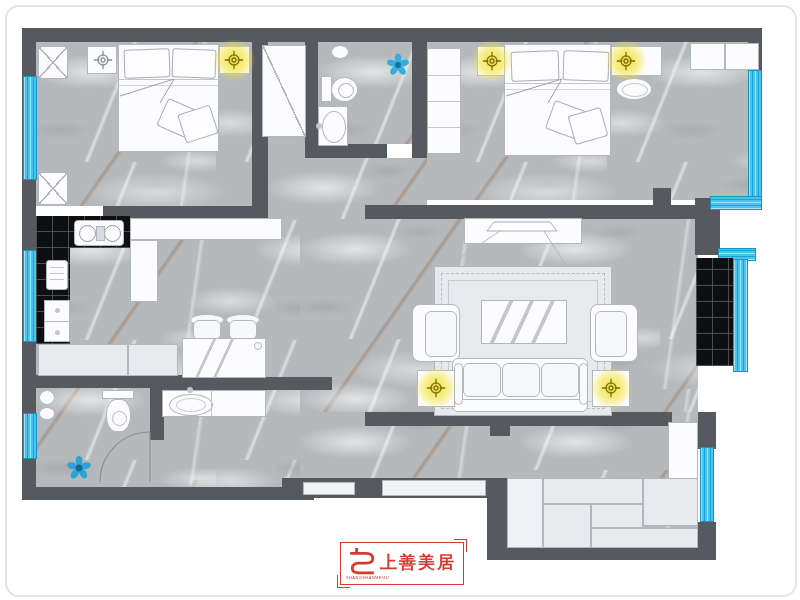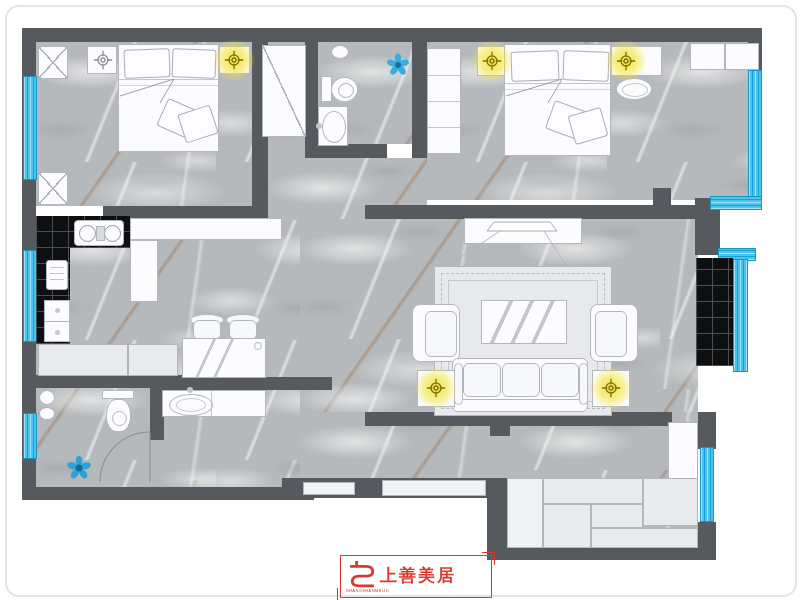--- a/index.html
+++ b/index.html
@@ -37,21 +37,21 @@
      linear-gradient(to top right,rgba(0,0,0,0) calc(50% - .8px),#b3b7bd calc(50% - .8px) calc(50% + .8px),rgba(0,0,0,0) calc(50% + .8px)),
      linear-gradient(to bottom right,rgba(0,0,0,0) calc(50% - .8px),#b3b7bd calc(50% - .8px) calc(50% + .8px),rgba(0,0,0,0) calc(50% + .8px));}
   .pillow{position:absolute;background:#fdfdff;border:1px solid #a9aeb5;border-radius:3px;}
   .lamp{position:absolute;width:44px;height:44px;display:flex;align-items:center;justify-content:center;}
   .lamp.glow{background:radial-gradient(circle,rgba(243,228,52,.95) 0%,rgba(243,228,52,.55) 38%,rgba(243,228,52,0) 68%);}
   .lamp svg{width:22px;height:22px;}
   .flower{position:absolute;}
   .ellipse{border-radius:50%;}
   .seatline{position:absolute;border:1px solid #b3b7bd;border-radius:6px;background:#f7f8fa;box-sizing:border-box;}
 
-  .logo{position:absolute;left:340px;top:555px;width:122px;height:41px;border:1px solid #d93a30;padding-left:28px;}
+  .logo{position:absolute;left:340px;top:542px;width:122px;height:41px;border:1px solid #d93a30;}
   .logo .corner-tr{position:absolute;right:-4px;top:-4px;width:12px;height:12px;border-top:1px solid #d93a30;border-right:1px solid #d93a30;}
   .logo .corner-bl{position:absolute;left:-4px;bottom:-4px;width:12px;height:12px;border-bottom:1px solid #d93a30;border-left:1px solid #d93a30;}
   .logo .brand{position:absolute;left:39px;top:8px;font-size:17px;font-weight:bold;color:#d93a30;letter-spacing:2px;font-family:"Liberation Sans",sans-serif;}
   .logo .tiny{position:absolute;left:5px;top:32px;font-size:4px;color:#d93a30;letter-spacing:.4px;white-space:nowrap;}
   .overlay{position:absolute;left:0;top:0;pointer-events:none;}
 </style>
 </head>
 <body>
 
 <div id="stage">

